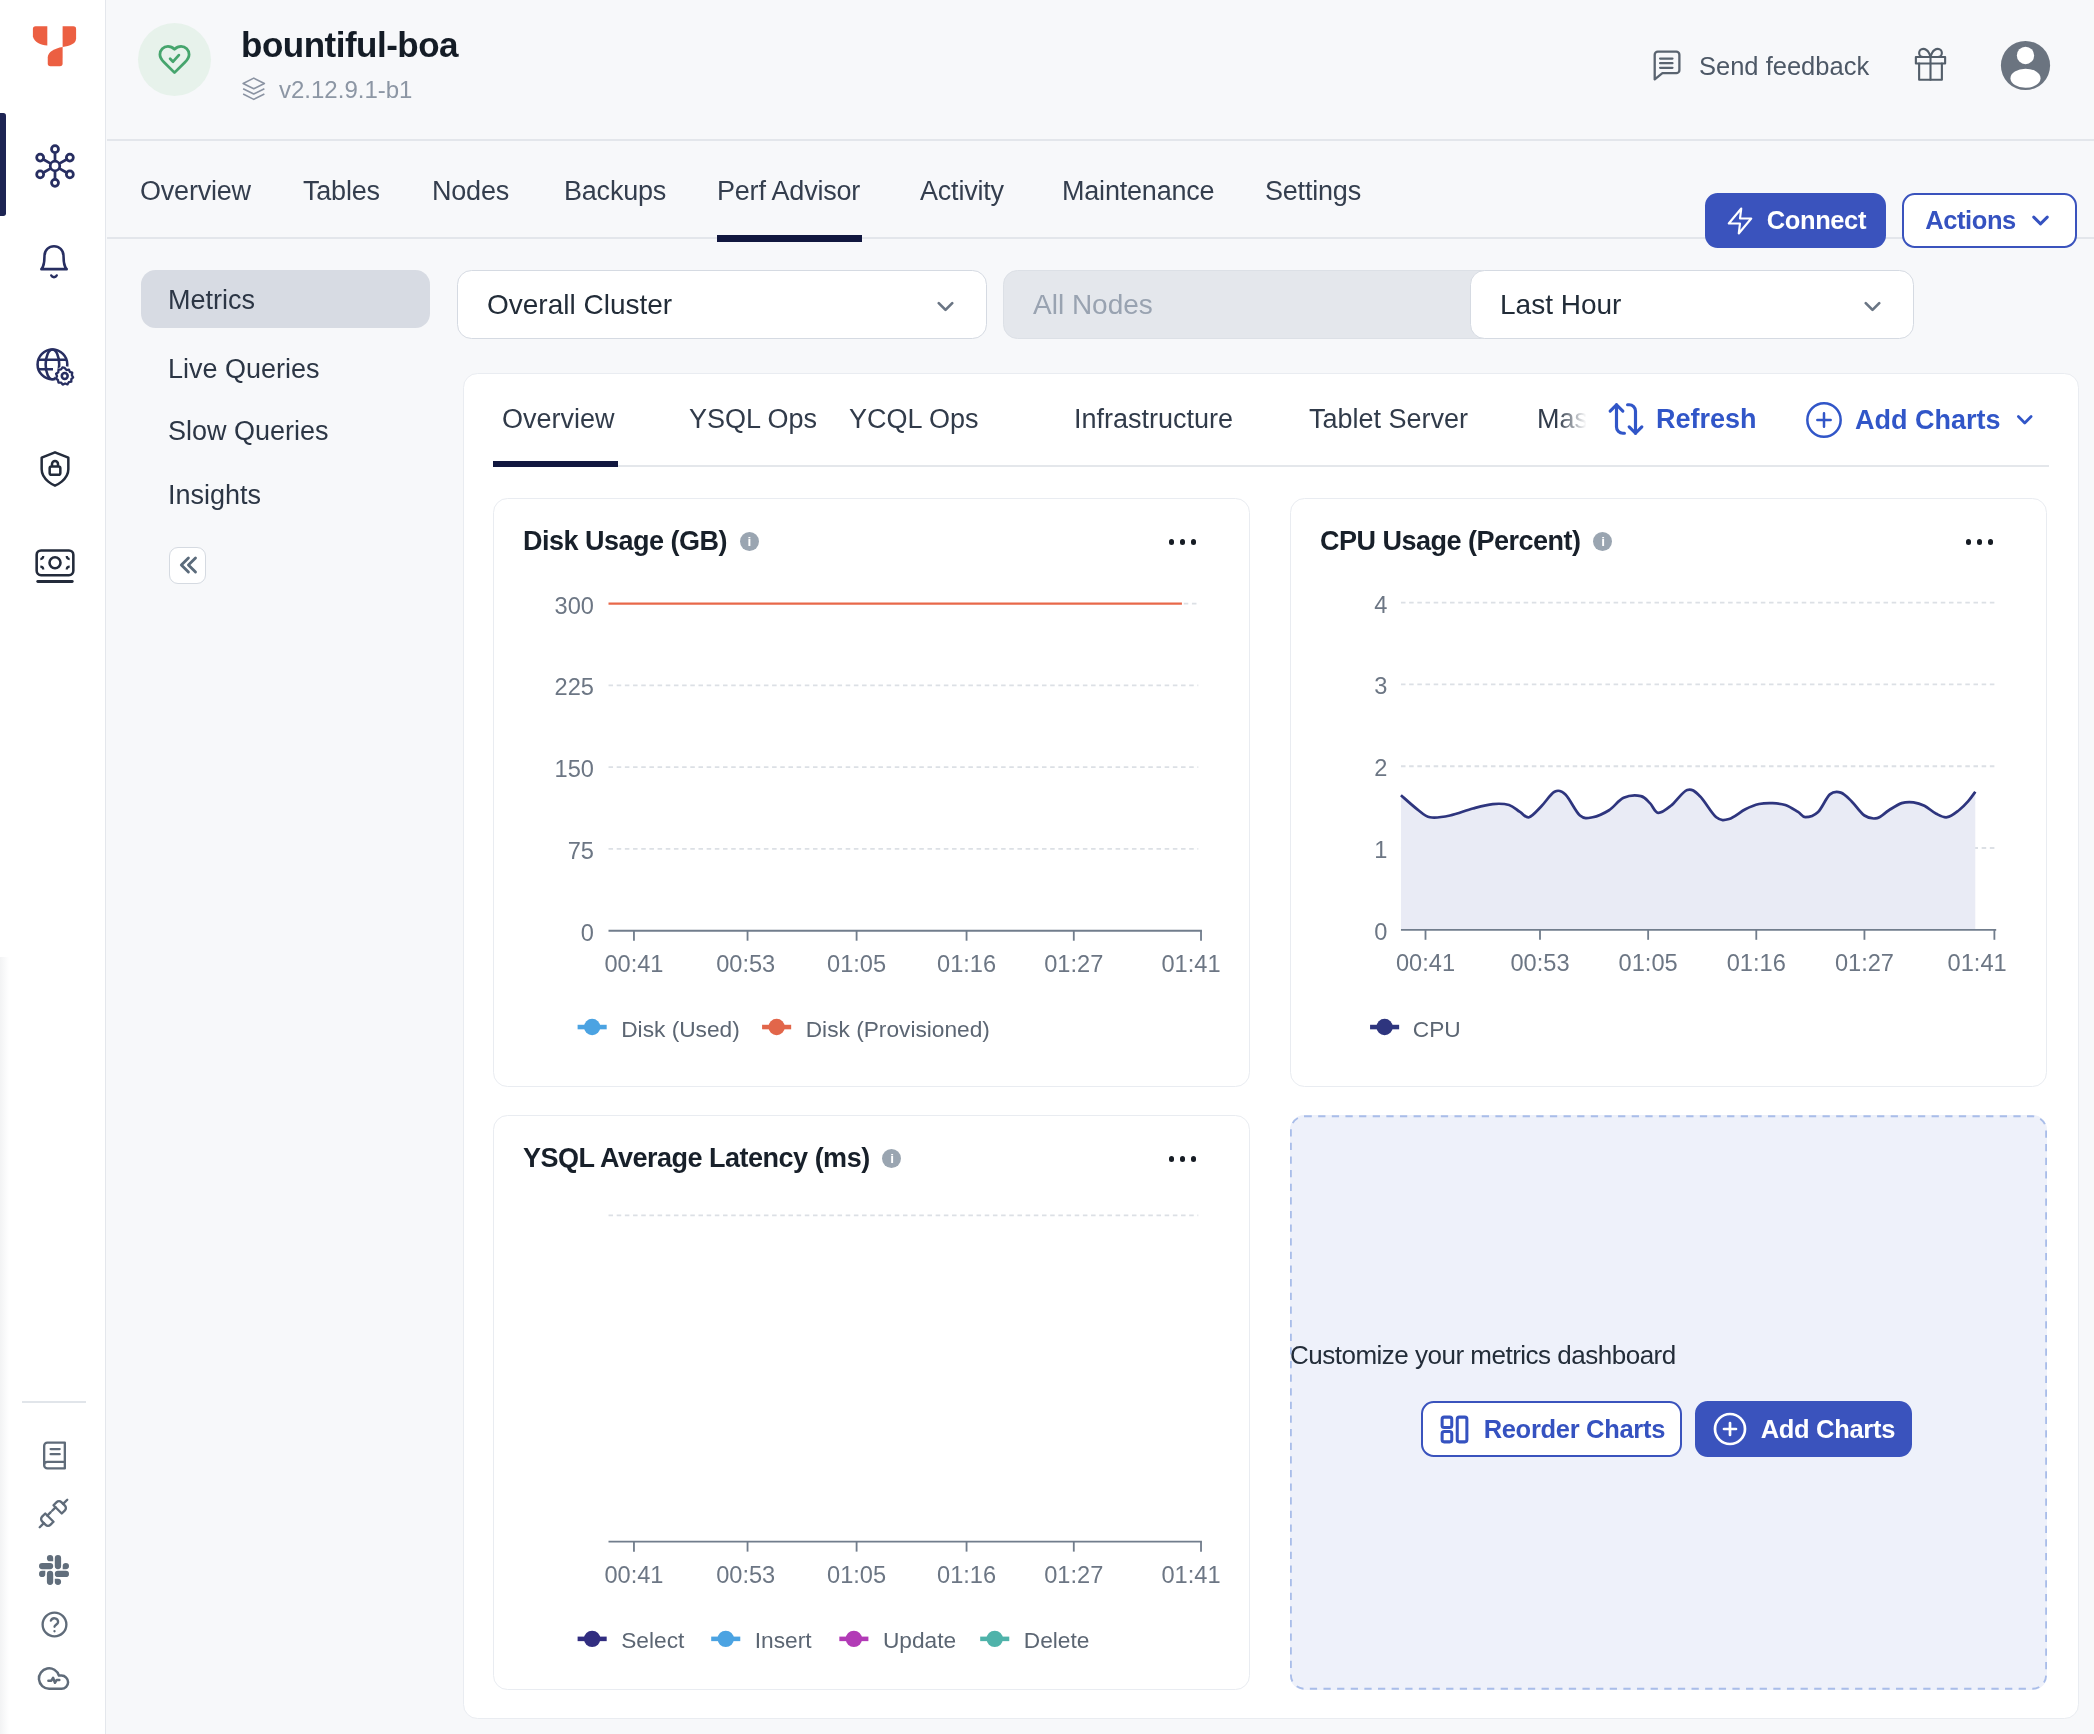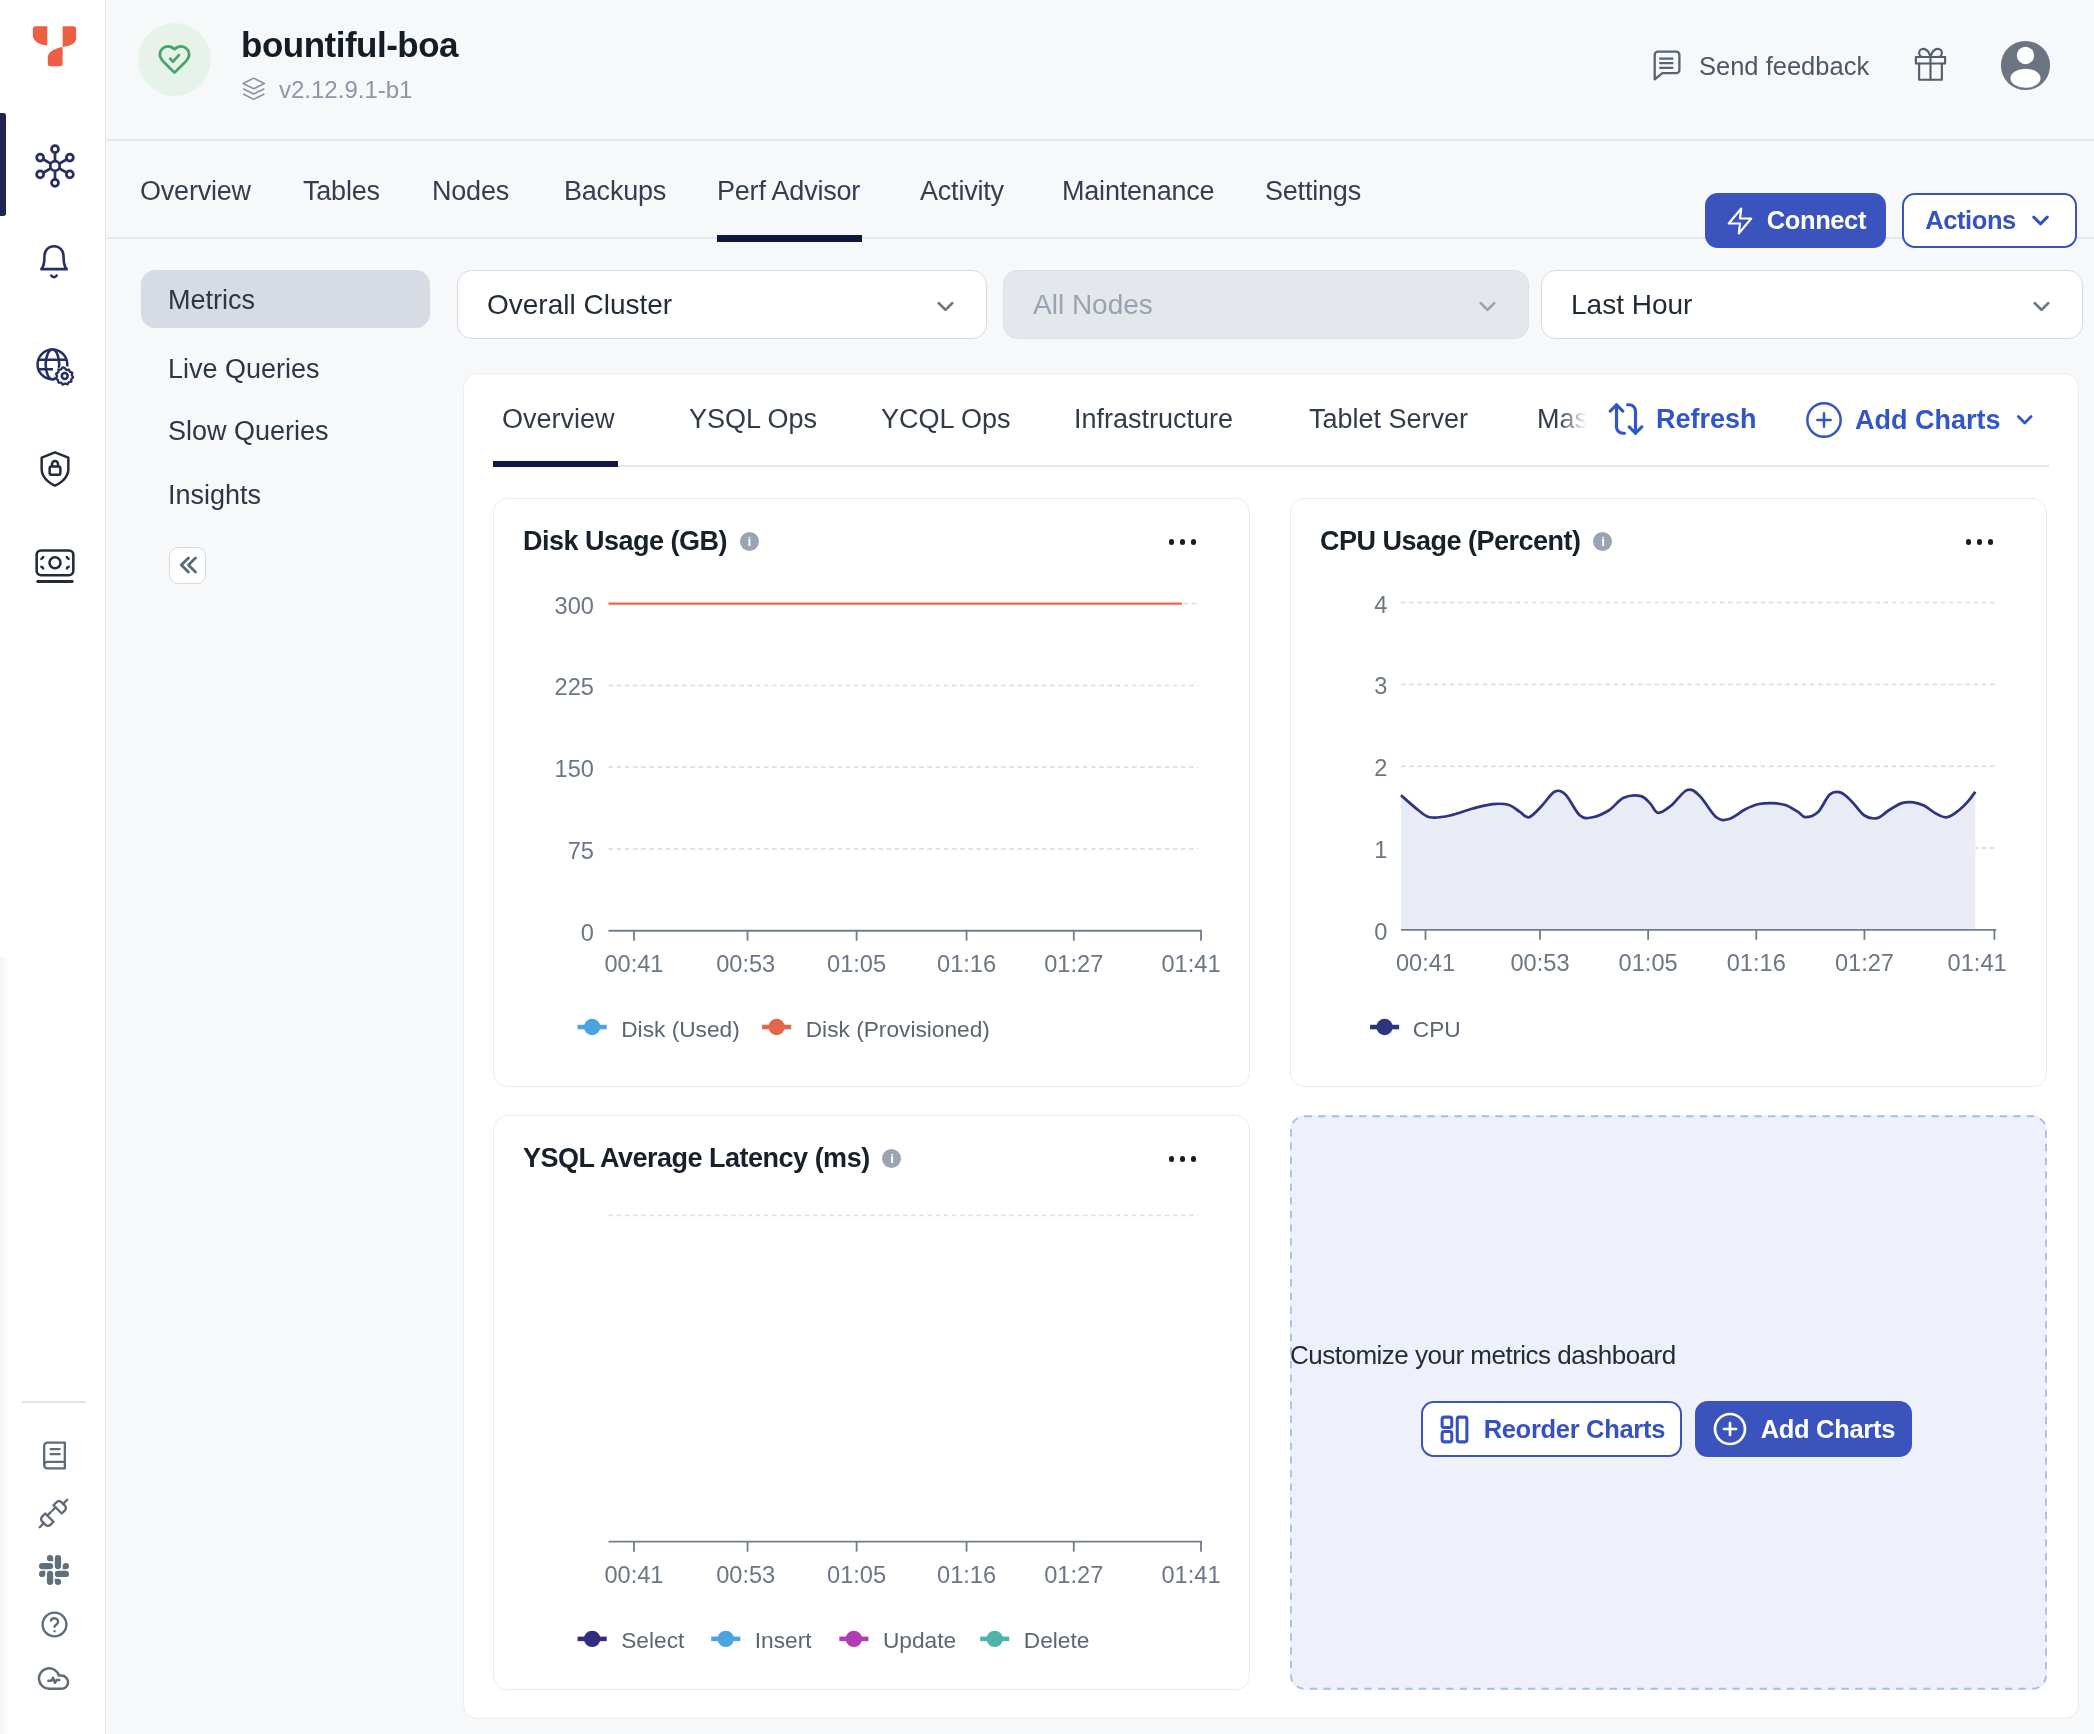--- a/index.html
+++ b/index.html
@@ -218,31 +218,31 @@
     <svg width="27" height="27" viewBox="0 0 24 24" fill="none" stroke="#6a7584" stroke-width="2.4" stroke-linecap="round" stroke-linejoin="round">
       <path d="m6 9 6 6 6-6"></path>
     </svg>
   </div>
 <div class="sel" id="sel2" style="left:1003px; width:526px;">
     <span class="lab">All Nodes</span>
     <svg width="27" height="27" viewBox="0 0 24 24" fill="none" stroke="#9aa4b2" stroke-width="2.4" stroke-linecap="round" stroke-linejoin="round">
       <path d="m6 9 6 6 6-6"></path>
     </svg>
   </div>
-<div class="sel" style="left:1541px; width:542px;">
+<div class="sel" style="left:1470px; width:444px;">
     <span class="lab">Last Hour</span>
     <svg width="27" height="27" viewBox="0 0 24 24" fill="none" stroke="#6a7584" stroke-width="2.4" stroke-linecap="round" stroke-linejoin="round">
       <path d="m6 9 6 6 6-6"></path>
     </svg>
   </div>
 
 <div id="outer"></div>
 <div class="ctab" style="left:502px;">Overview</div>
 <div class="ctab" style="left:689px;">YSQL Ops</div>
-<div class="ctab" style="left:881px;text-align:right;">YCQL Ops</div>
+<div class="ctab" style="left:849px;text-align:right;">YCQL Ops</div>
 <div class="ctab" style="left:1074px;">Infrastructure</div>
 <div class="ctab" style="left:1309px;">Tablet Server</div>
 <div class="ctab" style="left:1537px; width:53px; overflow:hidden; white-space:nowrap;">Master S</div>
 <div id="masfade"></div>
 <div id="ctabdiv"></div>
 <div id="ctabind"></div>
 <div class="link" style="left:1607px;">
     <svg width="38" height="38" viewBox="0 0 24 24" fill="none" stroke="#3156c8" stroke-width="2" stroke-linecap="round" stroke-linejoin="round">
       <g transform="rotate(90 12 12)">
         <path d="m17 2 4 4-4 4"></path>

